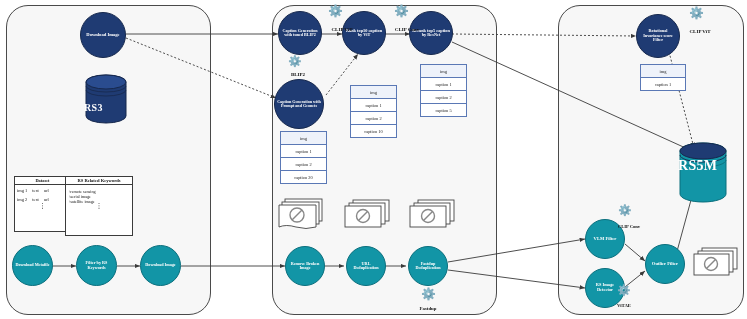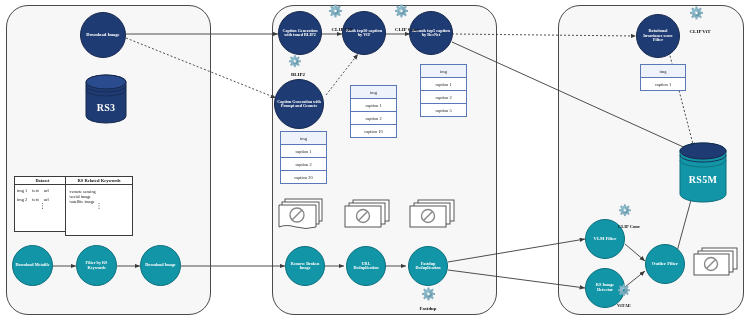--- a/index.html
+++ b/index.html
@@ -19,21 +19,21 @@
     color:#ffffff;font-weight:bold;line-height:1.05;
     border:1px solid #11224a;
     box-sizing:border-box;
     padding:2px;
   }
   .node.navy{background:#1f3b73;border-color:#16284d;}
   .node.teal{background:#1295a6;border-color:#0b6f7d;}
   .node span{display:block;}
   .cyl{position:absolute;}
   .cyl .lbl{
-    position:absolute;left:0;right:0;text-align:center;color:#fff;
+    position:absolute;left:0;right:0;color:#fff;
     font-weight:bold;letter-spacing:.3px;
   }
   .tbl{
     position:absolute;border:1.1px solid #5a78b5;background:#ffffff;
     box-sizing:border-box;
   }
   .tbl .row{
     border-bottom:1.1px solid #5a78b5;text-align:center;color:#222;
     display:flex;align-items:center;justify-content:center;
     box-sizing:border-box;
@@ -244,21 +244,21 @@
     <div class="row" style="height:13px;">caption 1</div>
   </div>
 
   <div class="cyl" style="left:678px;top:141px;width:50px;height:64px;">
     <svg width="50" height="64" viewBox="0 0 50 64">
       <path d="M2,10 a23,8 0 0 1 46,0 L48,53 a23,8 0 0 1 -46,0 Z" fill="#1295a6" stroke="#0b6f7d" stroke-width="1"></path>
       <ellipse cx="25" cy="10" rx="23" ry="8" fill="#1f3b73" stroke="#16284d" stroke-width="1"></ellipse>
       <path d="M2,14 a23,7 0 0 0 46,0" fill="none" stroke="#16284d" stroke-width="0.9"></path>
       <path d="M2,19 a23,7 0 0 0 46,0" fill="none" stroke="#0b6f7d" stroke-width="0.9"></path>
     </svg>
-    <div class="lbl" style="top:33px;font-size:10px;">RS5M</div>
+    <div class="lbl" style="top:17px;font-size:14px;">RS5M</div>
   </div>
 
   <div class="node teal" style="left:585px;top:219px;width:40px;height:40px;font-size:4.6px;">
     <span>VLM Filter</span>
   </div>
   <div class="gear" style="left:618px;top:205px;font-size:11px;">⚙️</div>
   <div class="caption" style="left:608px;top:224px;width:42px;font-size:4.6px;">CLIP Conv</div>
 
   <div class="node teal" style="left:585px;top:268px;width:40px;height:40px;font-size:4.4px;">
     <span>RS Image Detector</span>

